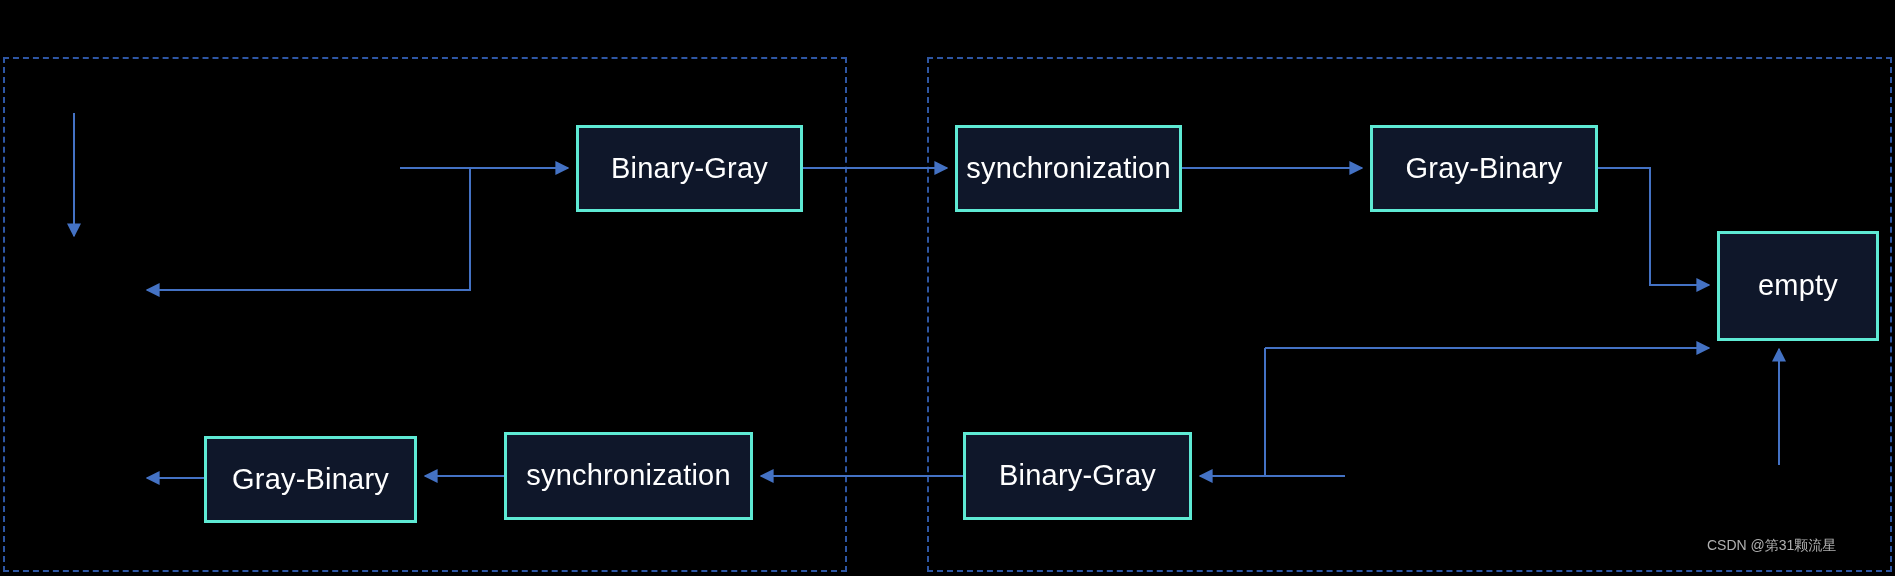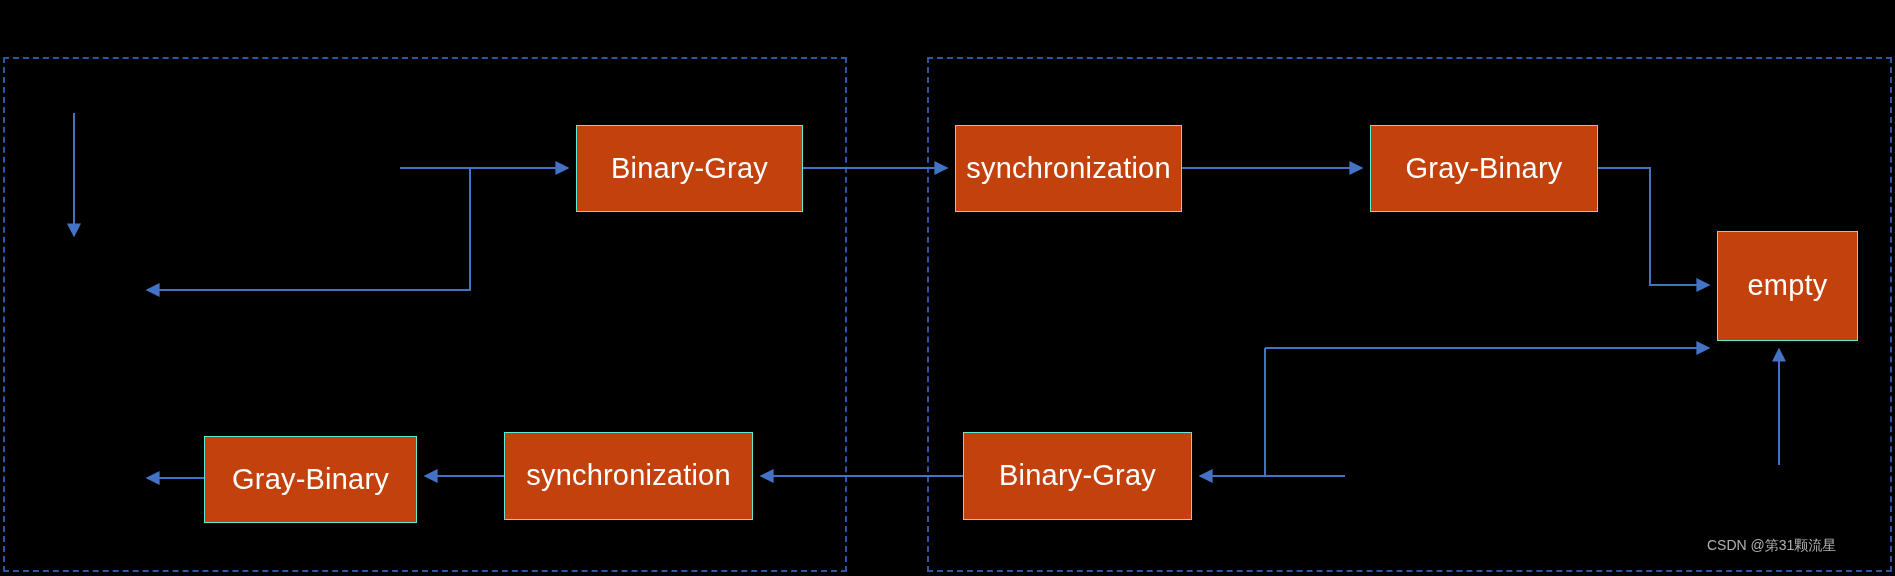--- a/index.html
+++ b/index.html
@@ -17,22 +17,22 @@
   }
   .domain-box {
     position: absolute;
     border: 2px dashed #2e56a3;
     box-sizing: border-box;
     background: transparent;
   }
   .node {
     position: absolute;
     box-sizing: border-box;
-    background: #c2410c;
-    border: 1px solid #5eead4;
+    background: #0f172a;
+    border: 3px solid #5eead4;
     color: #ffffff;
     display: flex;
     align-items: center;
     justify-content: center;
     text-align: center;
     font-size: 29px;
     font-weight: 400;
     letter-spacing: 0.2px;
     line-height: 1.1;
     white-space: nowrap;
@@ -103,21 +103,21 @@
   </div>
 
   <div class="node" style="left:955px; top:125px; width:227px; height:87px;">
     <span>synchronization</span>
   </div>
 
   <div class="node" style="left:1370px; top:125px; width:228px; height:87px;">
     <span>Gray-Binary</span>
   </div>
 
-  <div class="node" style="left:1717px; top:231px; width:141px; height:110px;">
+  <div class="node" style="left:1717px; top:231px; width:162px; height:110px;">
     <span>empty</span>
   </div>
 
   <div class="node" style="left:204px; top:436px; width:213px; height:87px;">
     <span>Gray-Binary</span>
   </div>
 
   <div class="node" style="left:504px; top:432px; width:249px; height:88px;">
     <span>synchronization</span>
   </div>

